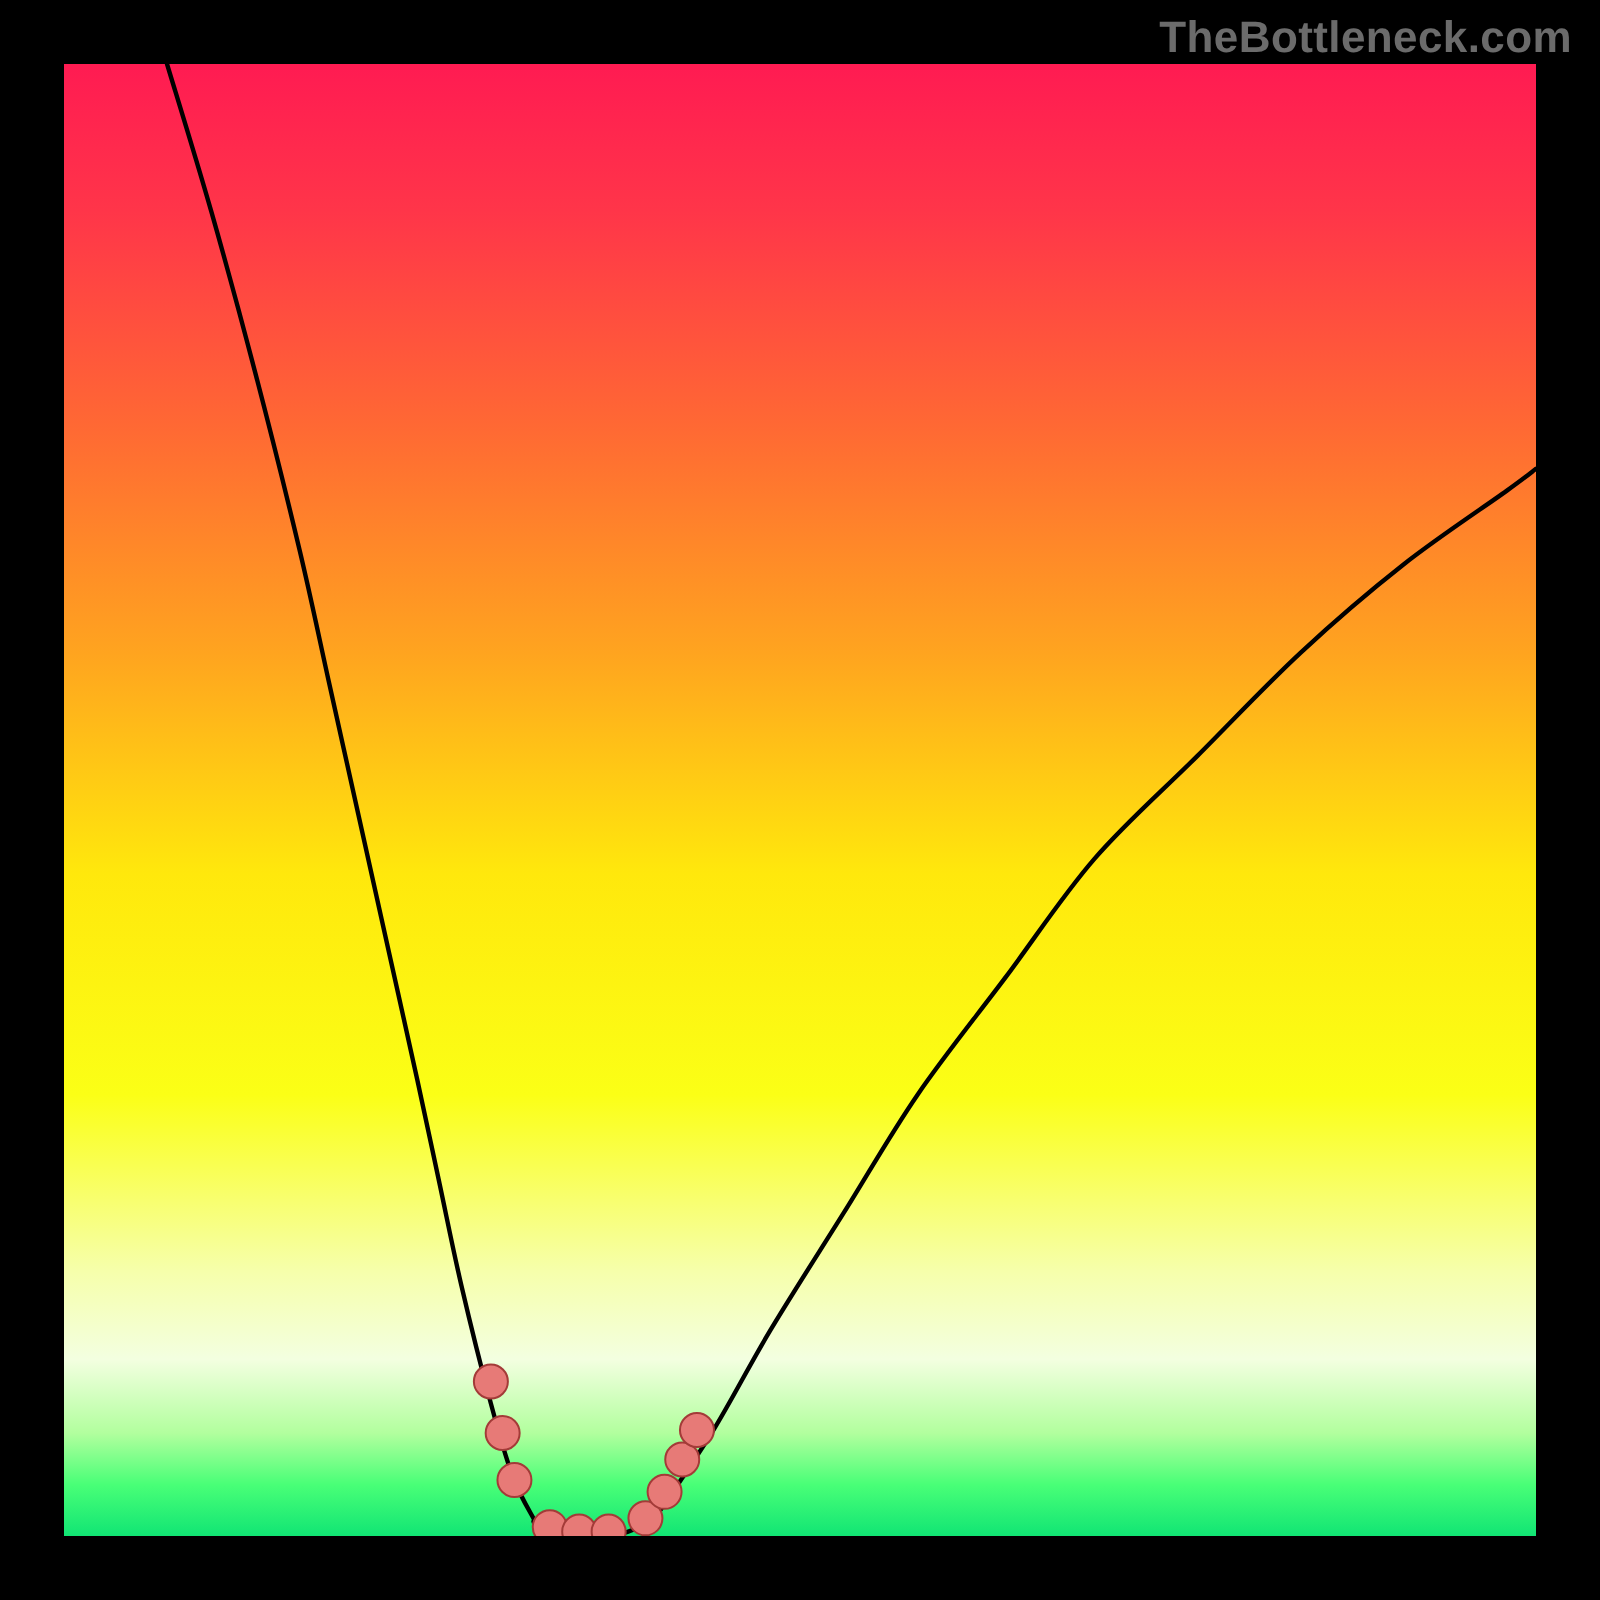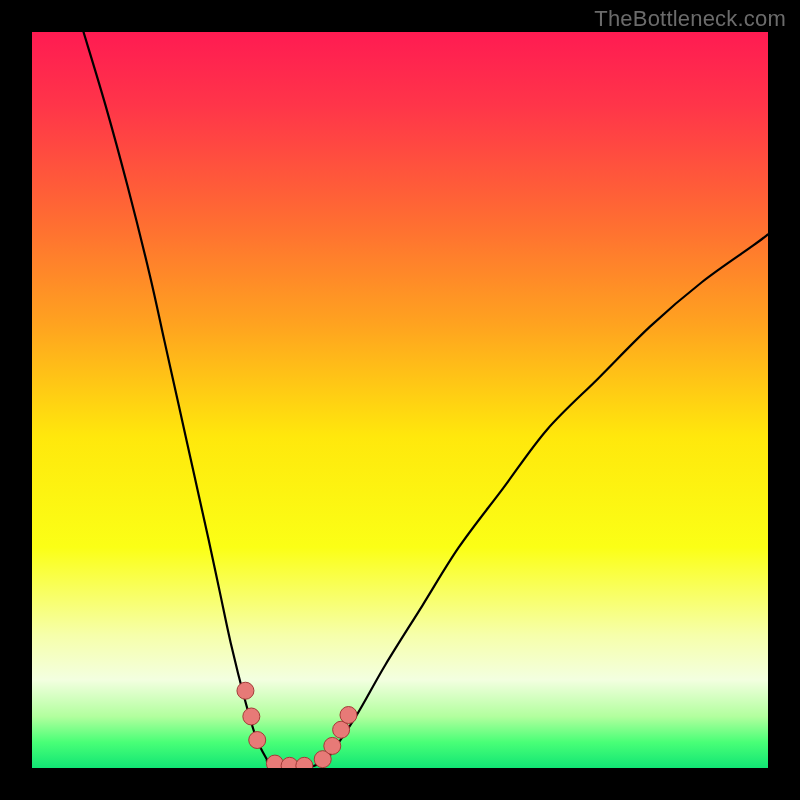--- a/index.html
+++ b/index.html
@@ -38,21 +38,21 @@
     top: 0;
     width: 100%;
     height: 100%;
   }
   .watermark {
     position: absolute;
     top: 6px;
     right: 14px;
     color: #6b6b6b;
     font-size: 22px;
-    font-weight: 400;
+    font-weight: 700;
     letter-spacing: 0.2px;
   }
 </style>
 </head>
 <body>
 
 <div class="frame">
   <div class="plot-area">
     <svg class="gradient-bg" viewBox="0 0 736 736" preserveAspectRatio="none">
       <defs>

